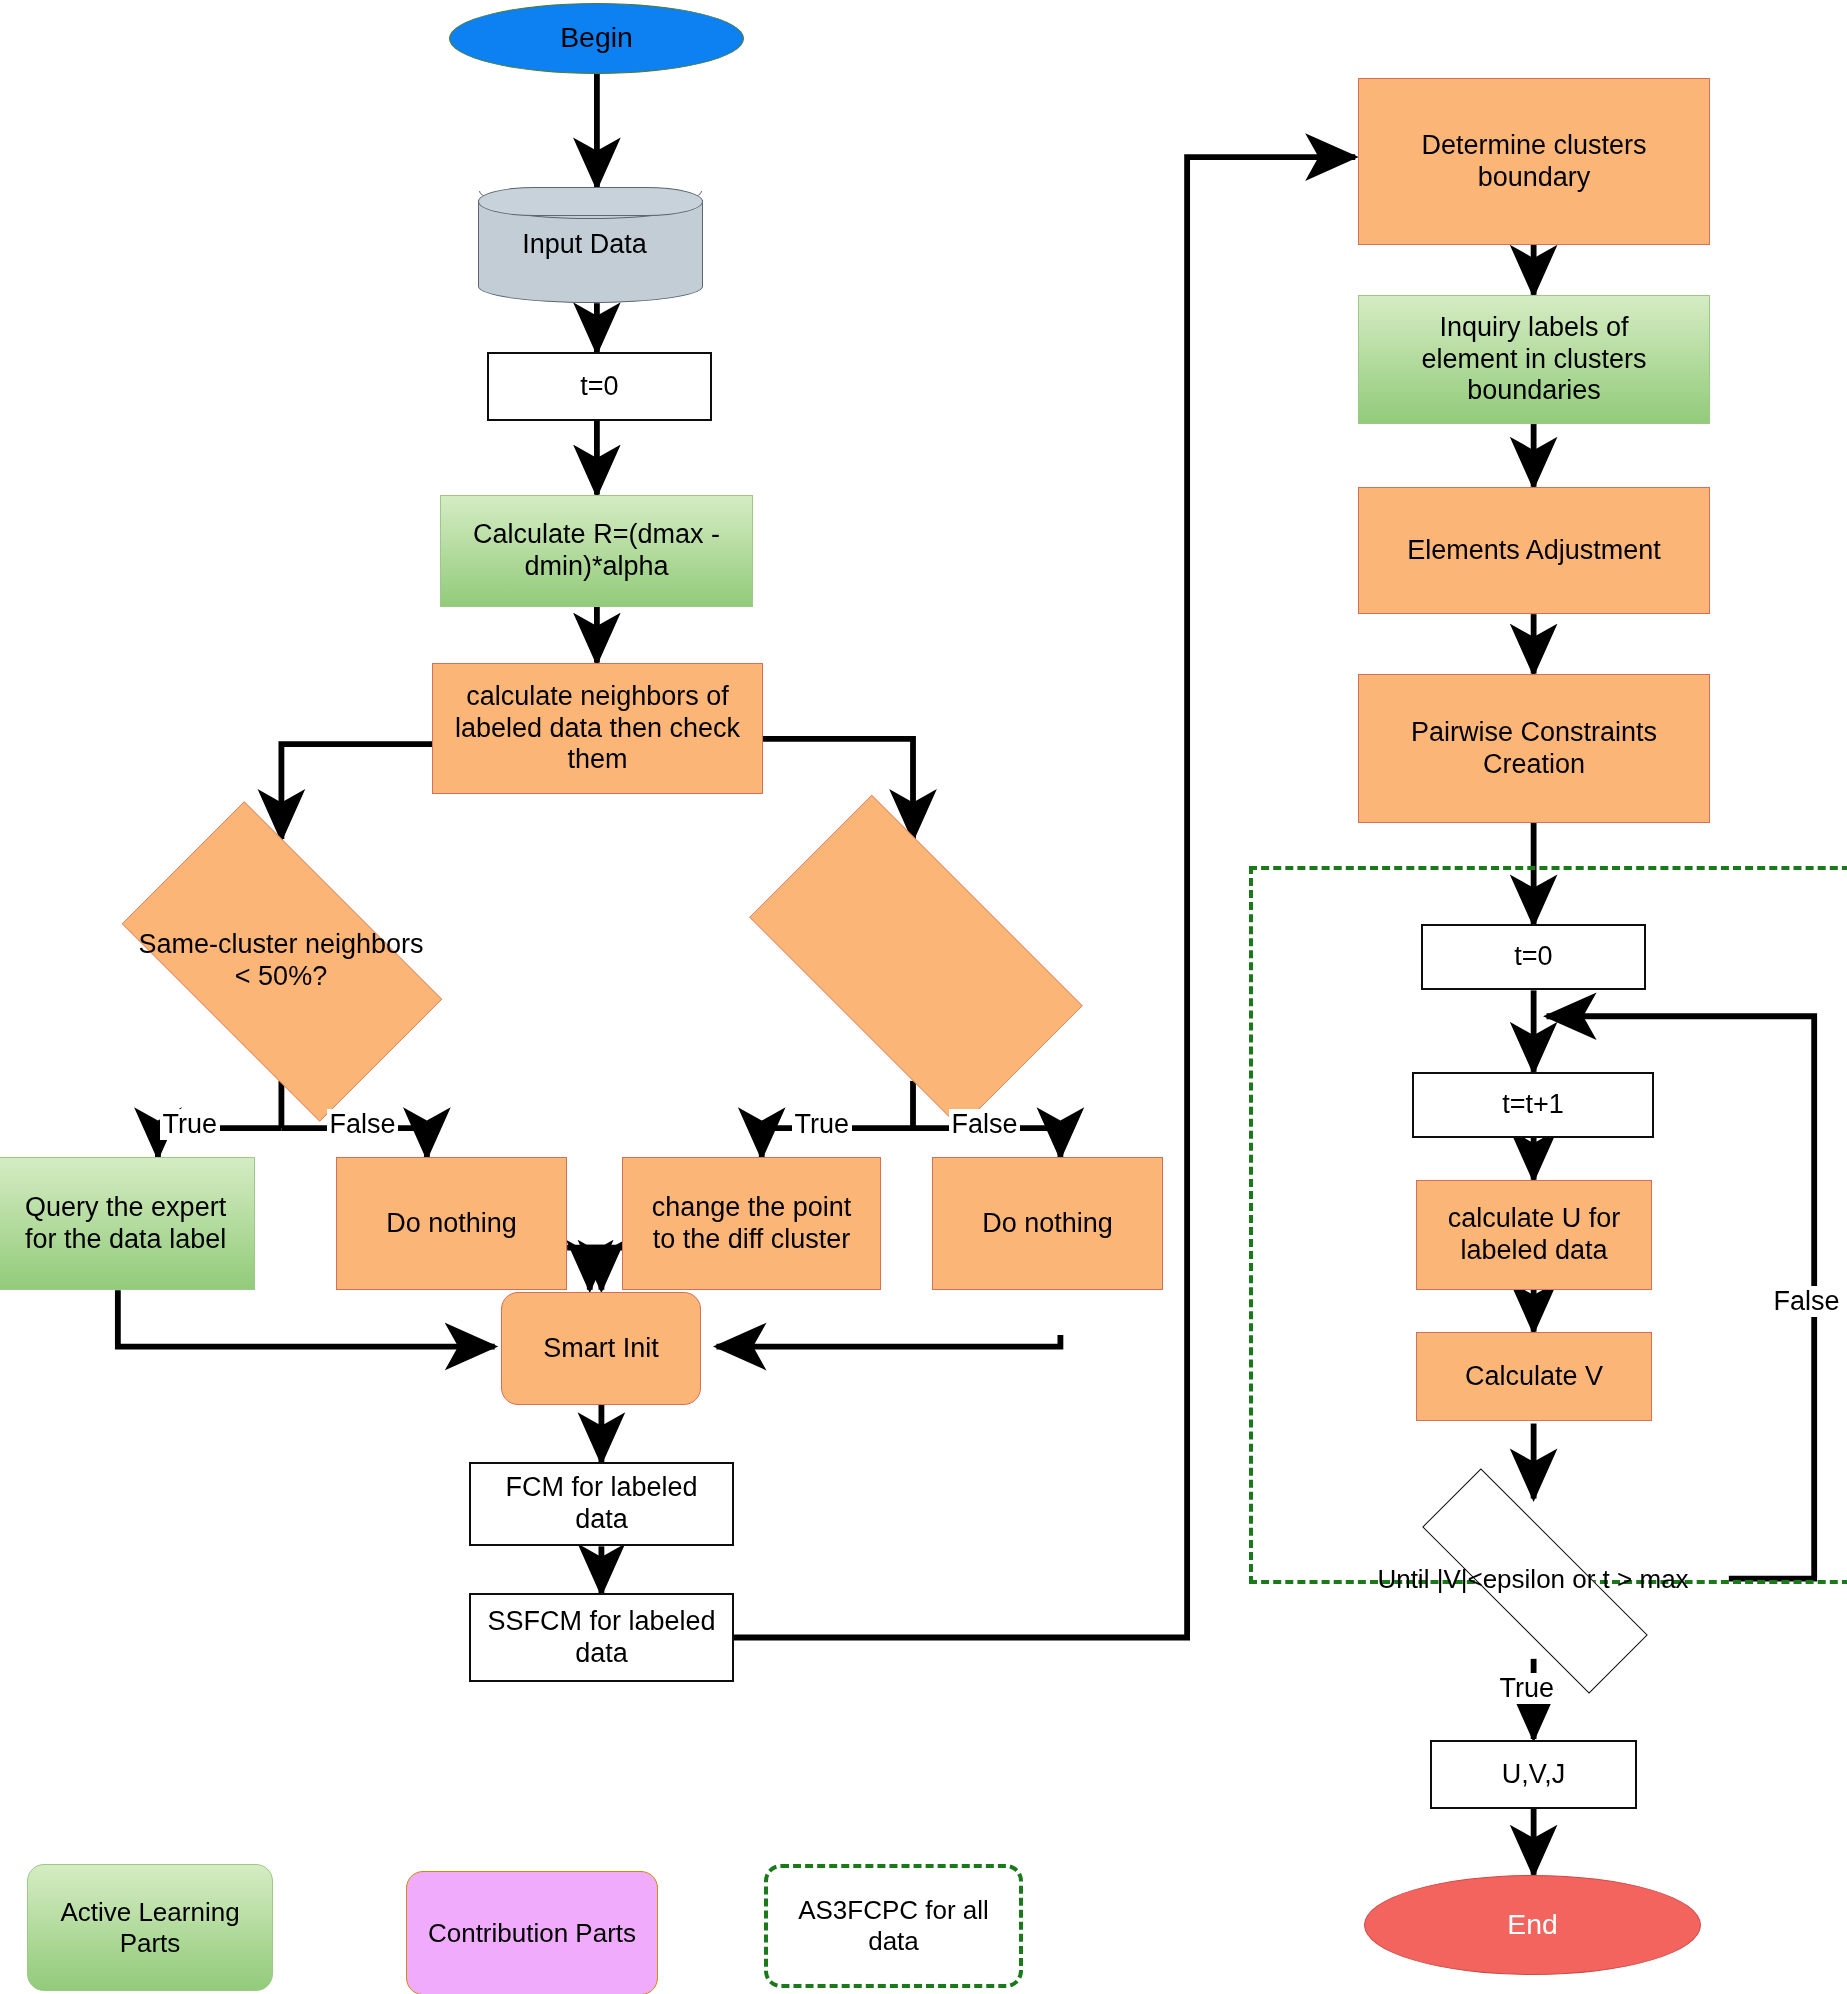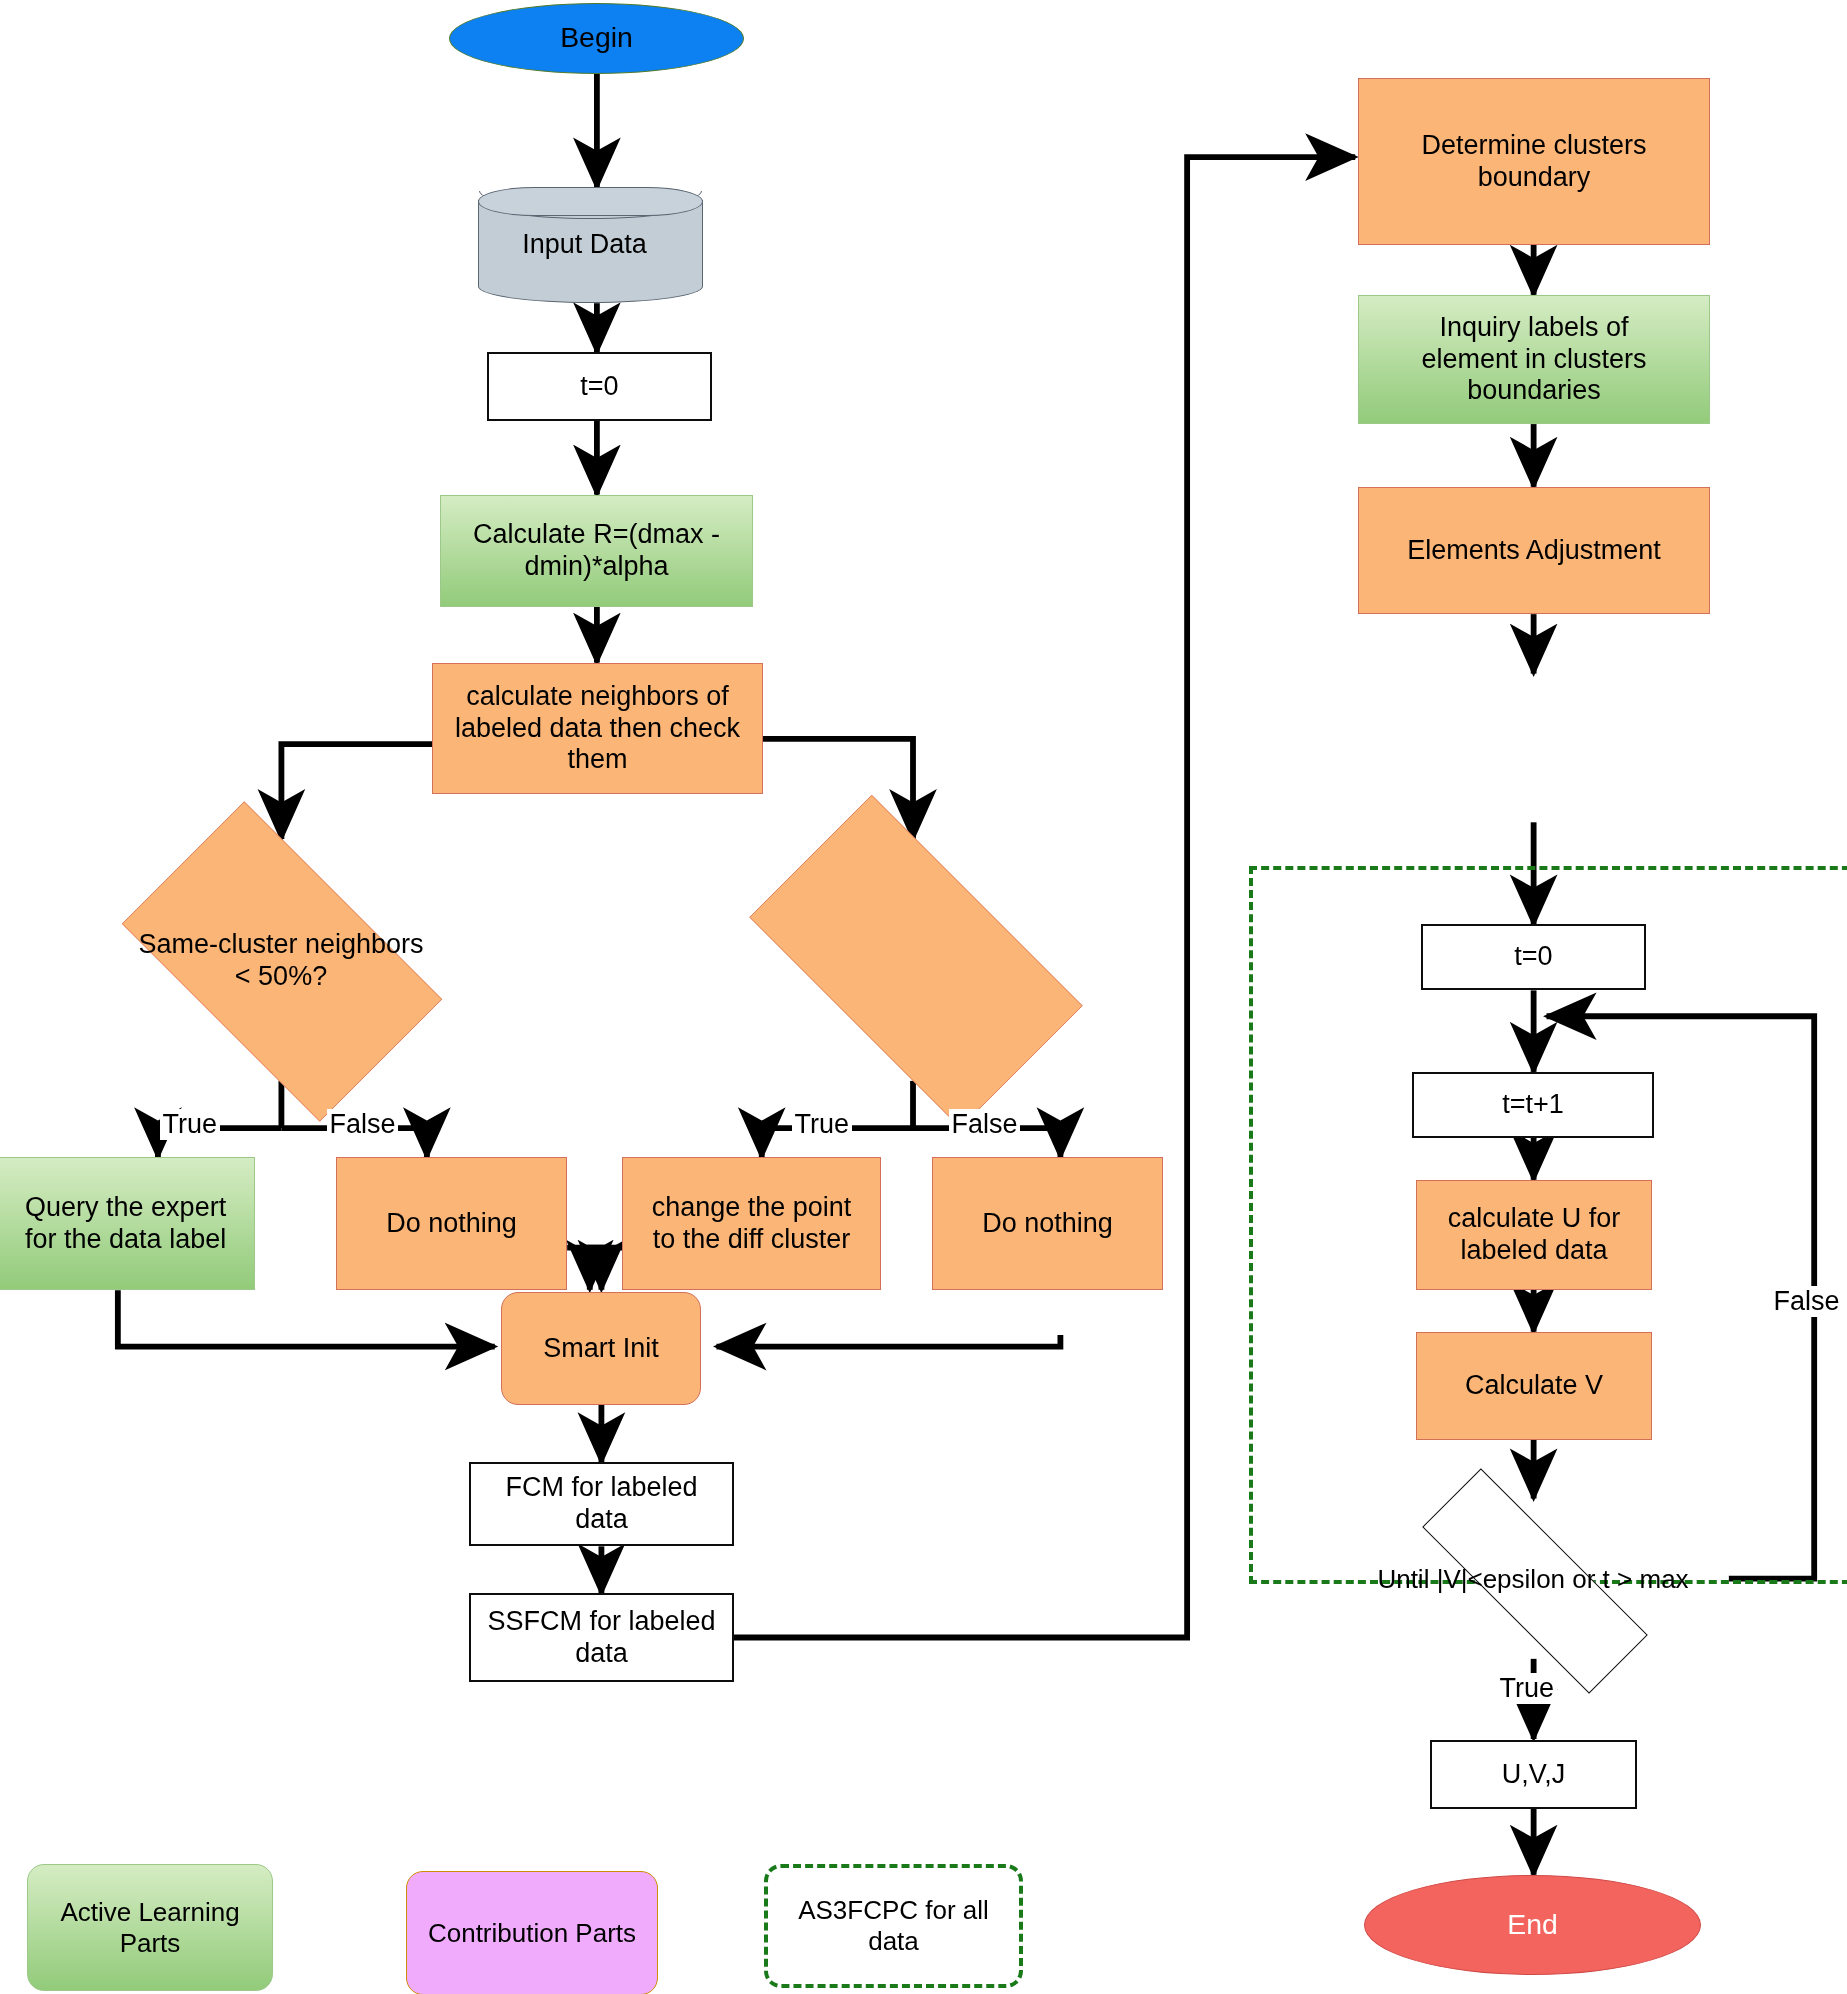--- a/index.html
+++ b/index.html
@@ -333,35 +333,39 @@
   <div class="node sh-proc-green" style="left:1358px; top:295px; width:352px; height:129px;">
     <span class="lbl">Inquiry labels of
 element in clusters
 boundaries</span>
   </div>
 
   <div class="node sh-proc-orange" style="left:1358px; top:487px; width:352px; height:127px;">
     <span class="lbl">Elements Adjustment</span>
   </div>
 
+  <div class="node sh-proc-orange" style="left:1358px; top:674px; width:352px; height:149px;">
+    <span class="lbl">Pairwise Constraints
+Creation</span>
+  </div>
 
   <div class="node sh-proc-white" style="left:1421px; top:924px; width:225px; height:66px;">
     <span class="lbl">t=0</span>
   </div>
 
   <div class="node sh-proc-white" style="left:1412px; top:1072px; width:242px; height:66px;">
     <span class="lbl">t=t+1</span>
   </div>
 
   <div class="node sh-proc-orange" style="left:1416px; top:1180px; width:236px; height:110px;">
     <span class="lbl">calculate U for
 labeled data</span>
   </div>
 
-  <div class="node sh-proc-orange" style="left:1416px; top:1332px; width:236px; height:108px;">
+  <div class="node sh-proc-orange" style="left:1416px; top:1332px; width:236px; height:89px;">
     <span class="lbl">Calculate V</span>
   </div>
 
   <div class="node sh-diamond" style="left:1299px; top:1498px; width:468px; height:162px;">
     <div class="dia-fill white" style="transform:rotate(45deg) scale(0.5);"></div>
     <div class="dia-label" style="font-size:26px;">Until |V|&lt;epsilon or t &gt; max</div>
   </div>
 
   <div class="edge-label" style="left:1771px; top:1286px;">False</div>
   <div class="edge-label" style="left:1497px; top:1673px;">True</div>

